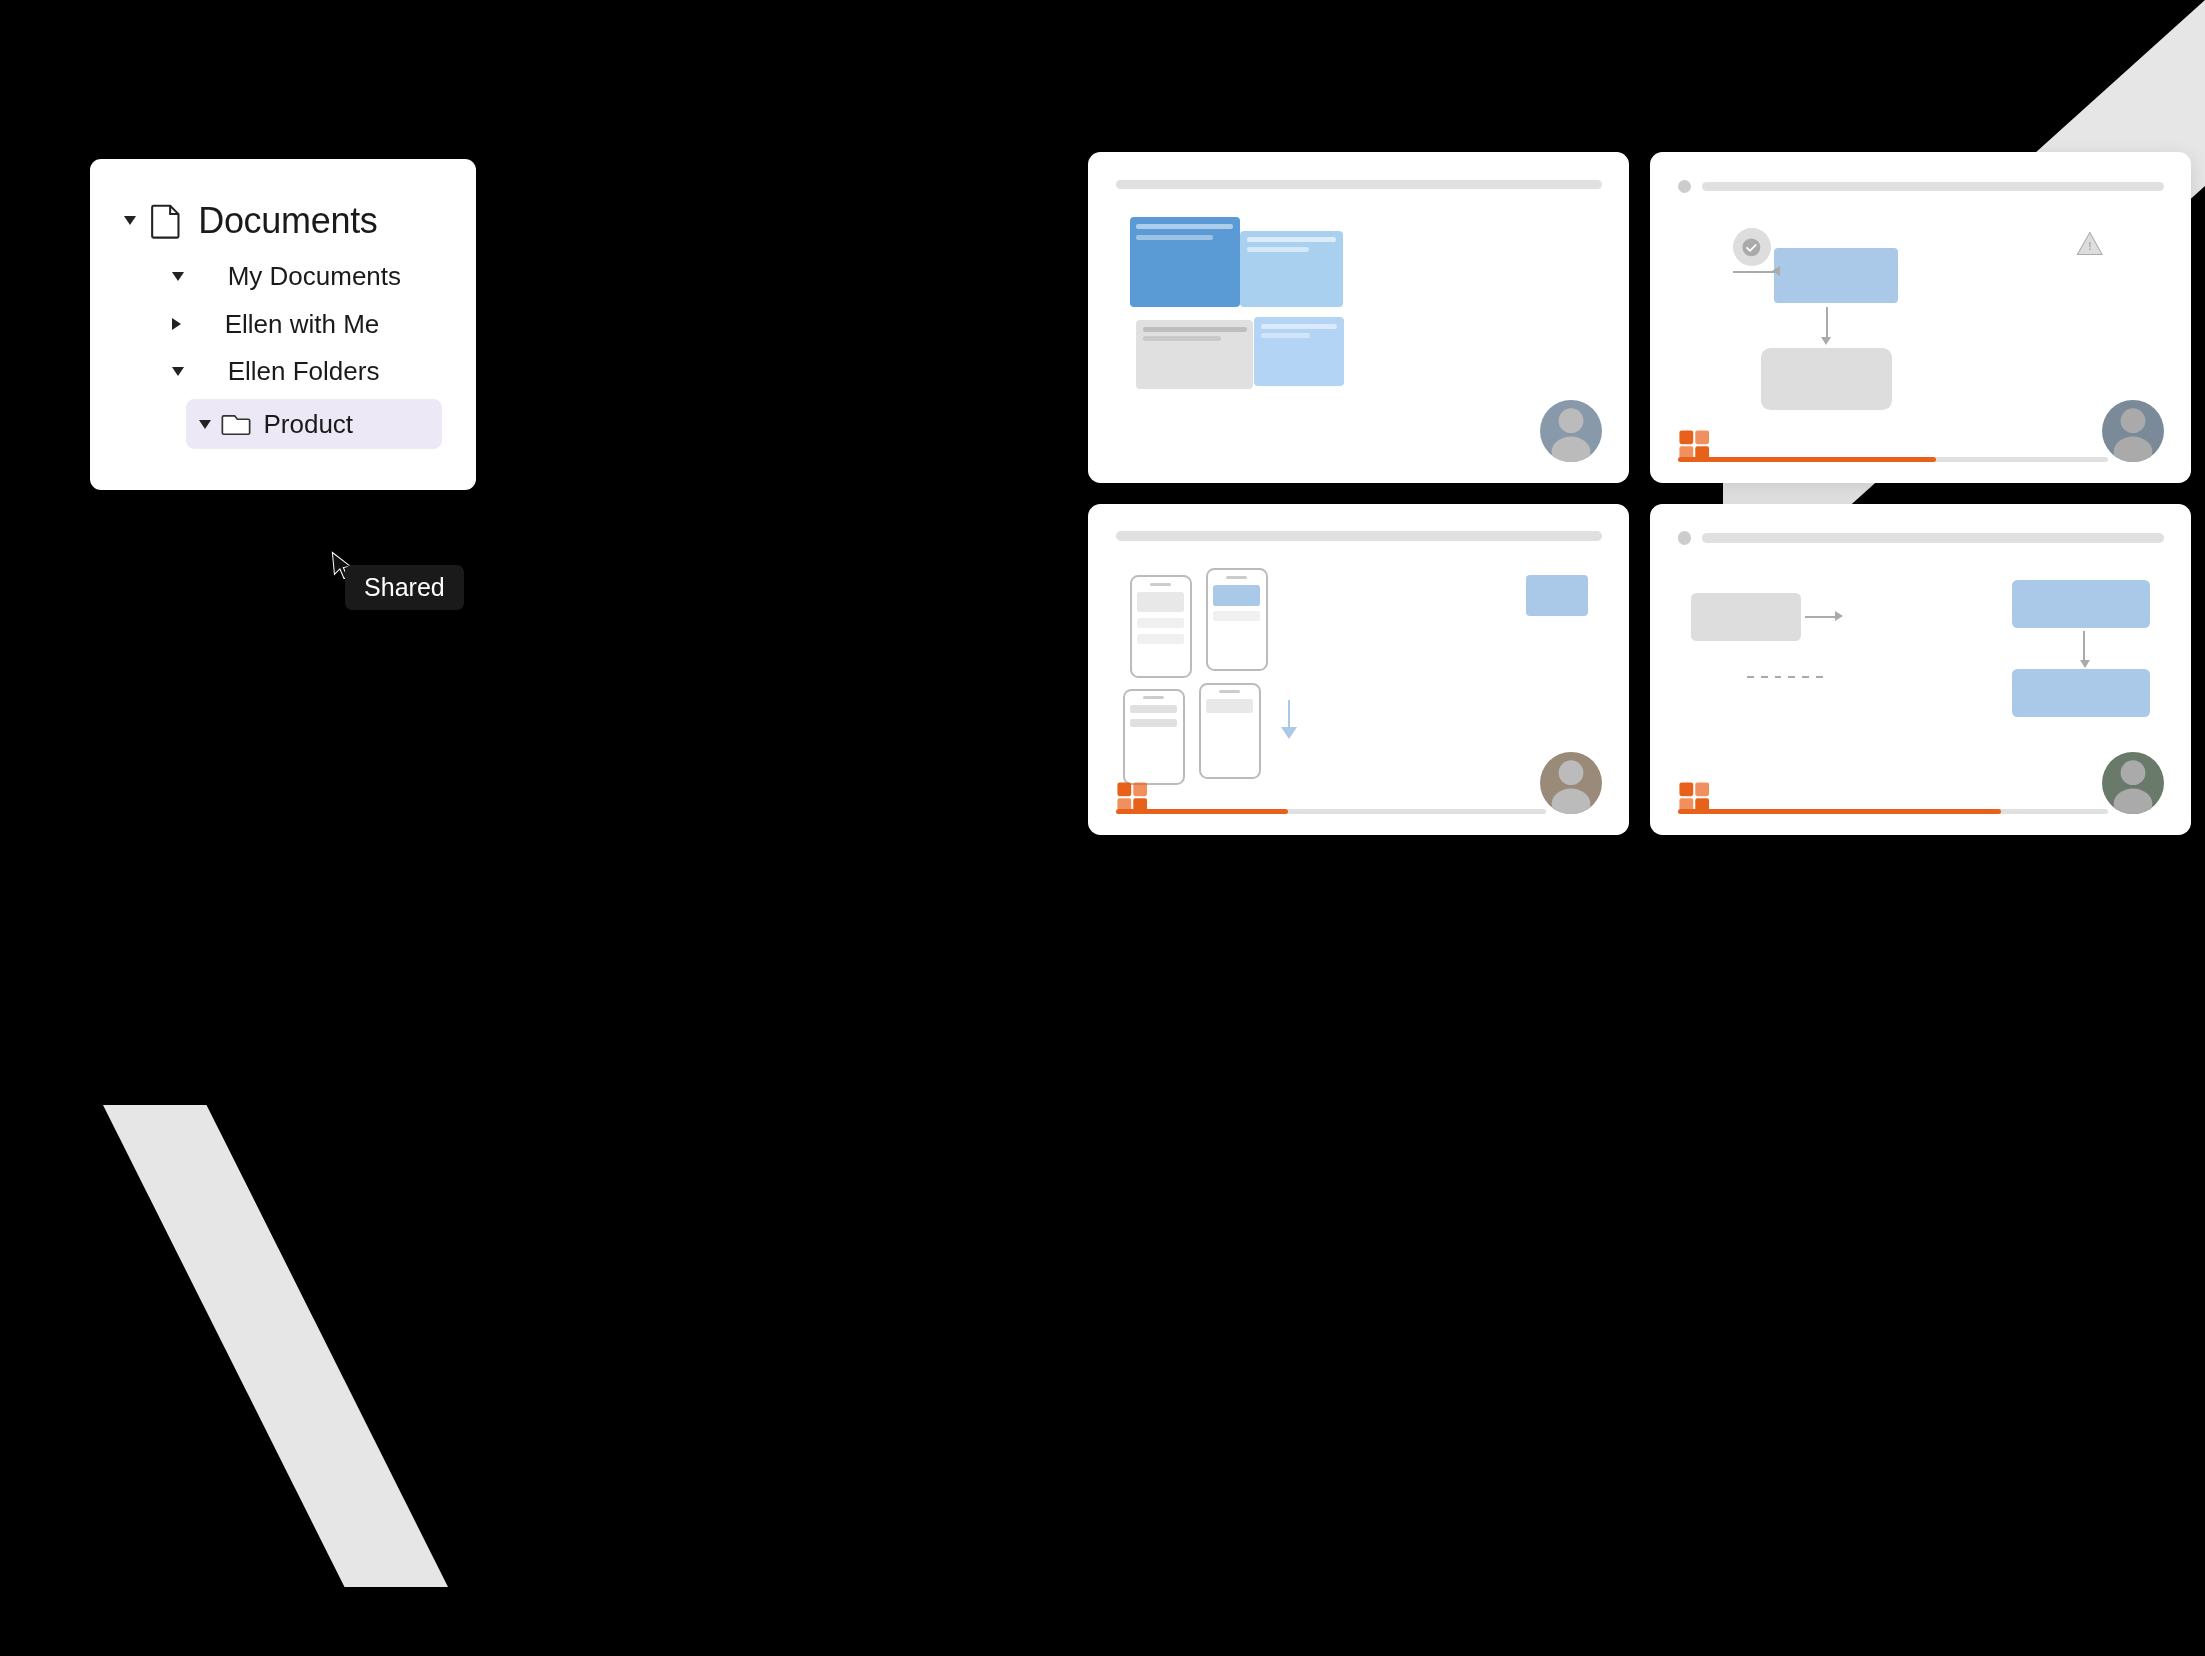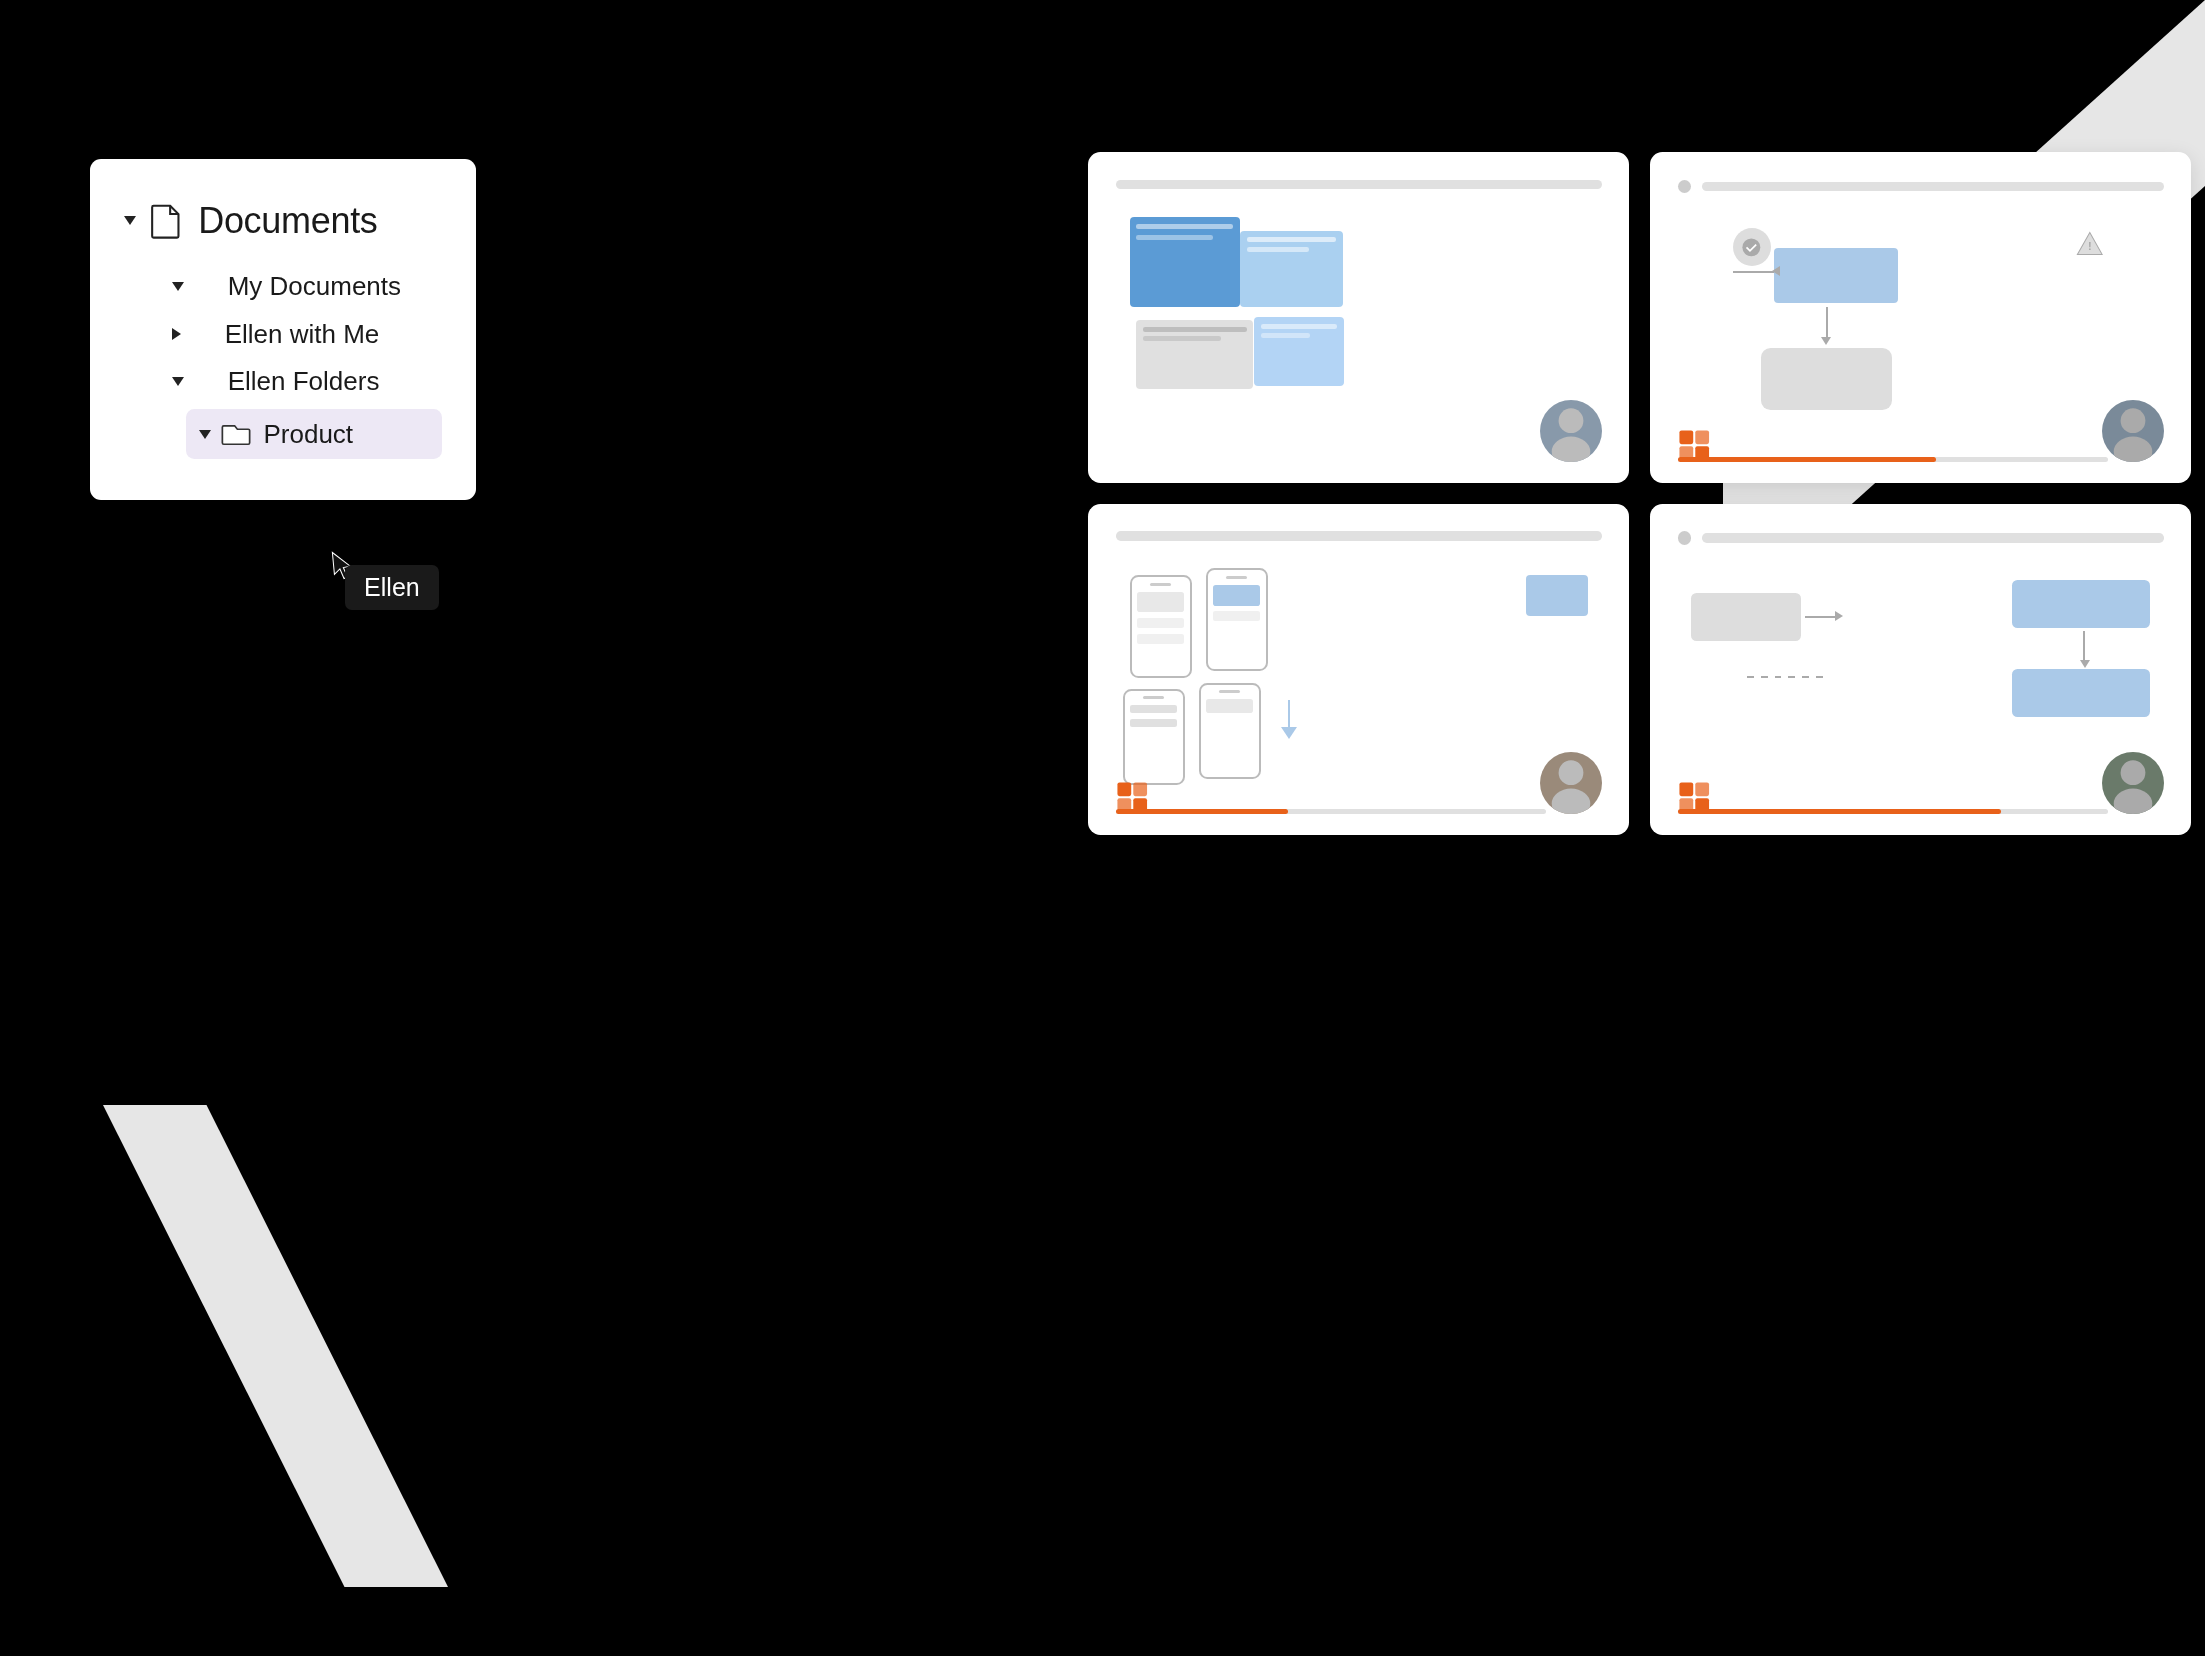--- a/index.html
+++ b/index.html
@@ -51,21 +51,21 @@
     }
 
     .nav-item {
       display: flex;
       align-items: center;
       padding: 6.9px 0;
       cursor: pointer;
     }
 
     .nav-item-top {
-      margin-bottom: 14px;
+      margin-bottom: 4px;
     }
 
     .triangle-down {
       width: 0;
       height: 0;
       border-left: 6.9px solid transparent;
       border-right: 6.9px solid transparent;
       border-top: 9.6px solid #222;
       margin-right: 12.4px;
       flex-shrink: 0;
@@ -284,21 +284,21 @@
     </div>
 
   </div>
 </div>
 
 <div class="cursor-area">
   <svg width="24" height="29" viewBox="0 0 35 42">
     <path d="M2 2l26 20-10 2 6 14-5 2-6-14-8 8z" fill="#111" stroke="white" stroke-width="1.5"></path>
   </svg>
   <div class="tooltip">
-    <span>Ellen</span>
+    <span>Shared</span>
   </div>
 </div>
 
 <div class="cards-container">
 
   <div class="doc-card">
     <div class="card-topbar">
       <div class="card-bar"></div>
     </div>
 

